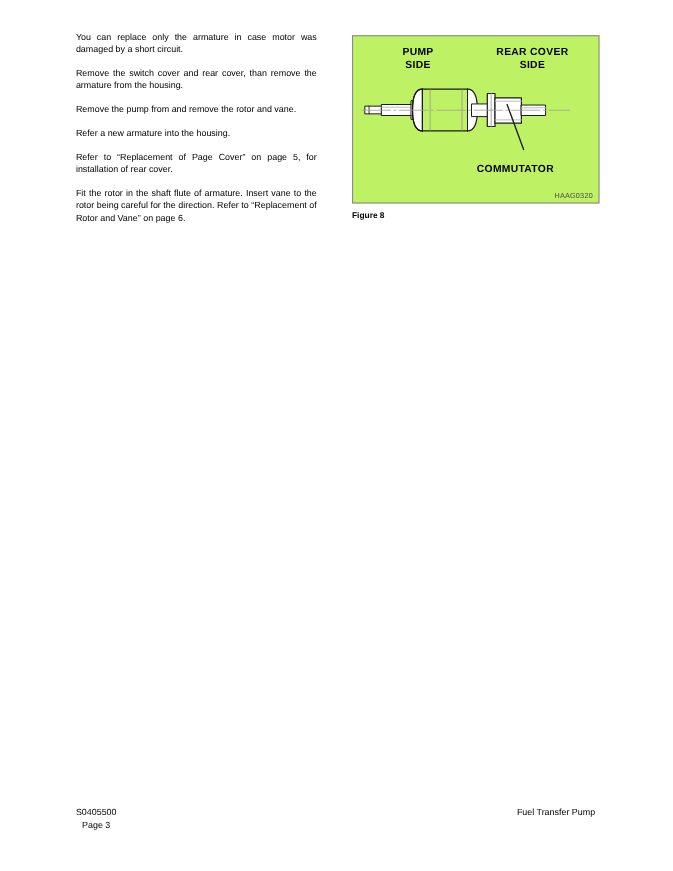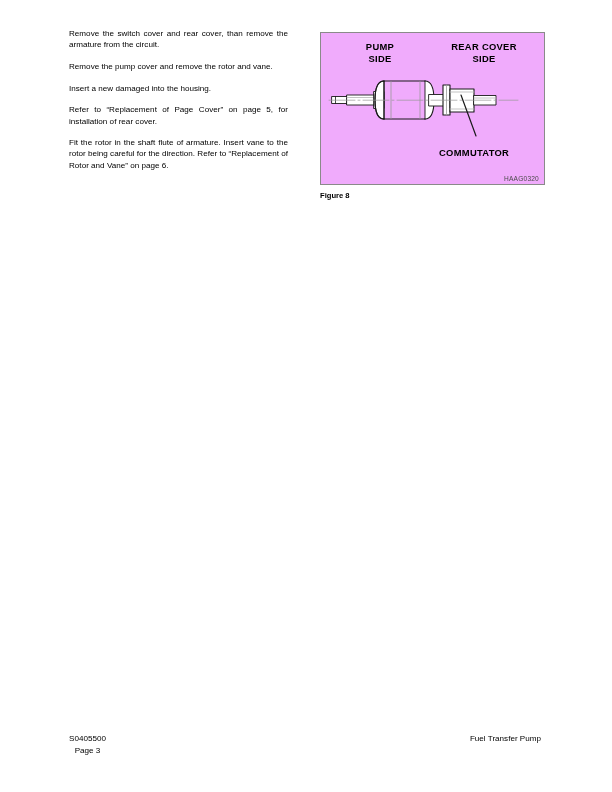--- a/index.html
+++ b/index.html
@@ -54,21 +54,21 @@
     position: absolute;
     left: 320px;
     top: 32px;
     width: 225px;
   }
   .figure-frame {
     position: relative;
     width: 223px;
     height: 151px;
     border: 1px solid #8a8a8a;
-    background: #f0abfc;
+    background: #bef264;
     box-sizing: content-box;
   }
   .figure-caption {
     margin-top: 6px;
     font-size: 7.6px;
     font-weight: bold;
     line-height: 10px;
   }
 
   .fig-label {
@@ -84,24 +84,24 @@
     left: 22px;
     top: 8px;
     width: 74px;
   }
   .label-rear {
     left: 112px;
     top: 8px;
     width: 102px;
   }
   .label-commutator {
-    left: 118px;
+    left: 90px;
     top: 114px;
     width: 115px;
-    text-align: left;
+    text-align: center;
   }
   .fig-code {
     position: absolute;
     right: 5px;
     bottom: 2px;
     font-size: 6.6px;
     color: #4a4a4a;
     letter-spacing: 0.2px;
     font-weight: normal;
   }
@@ -131,26 +131,27 @@
   .footer-right { text-align: center; }
 </style>
 </head>
 <body>
 
 <div class="page">
 
   <div class="text-column">
 
 
-
-    <p class="body-paragraph">Remove the switch cover and rear cover, than remove the armature from the circuit.</p>
-
-    <p class="body-paragraph">Remove the pump cover and remove the rotor and vane.</p>
-
-    <p class="body-paragraph">Insert a new damaged into the housing.</p>
+    <p class="body-paragraph">You can replace only the armature in case motor was damaged by a short circuit.</p>
+
+    <p class="body-paragraph">Remove the switch cover and rear cover, than remove the armature from the housing.</p>
+
+    <p class="body-paragraph">Remove the pump from and remove the rotor and vane.</p>
+
+    <p class="body-paragraph">Refer a new armature into the housing.</p>
 
     <p class="body-paragraph">Refer to “Replacement of Page Cover” on page 5, for installation of rear cover.</p>
 
     <p class="body-paragraph">Fit the rotor in the shaft flute of armature. Insert vane to the rotor being careful for the direction. Refer to “Replacement of Rotor and Vane” on page 6.</p>
   </div>
 
   <div class="figure-block">
 
     <div class="figure-frame">
 

